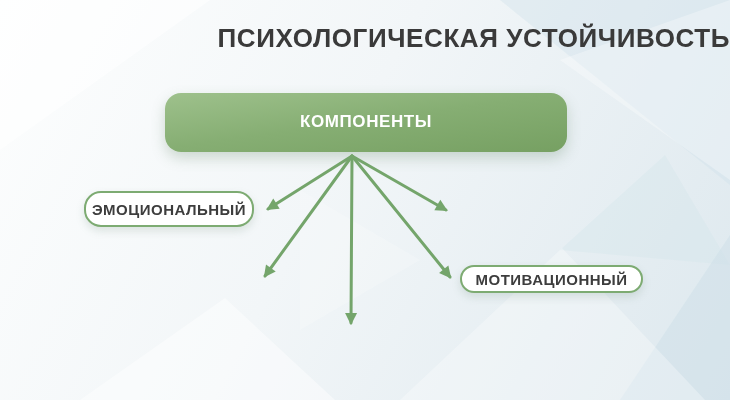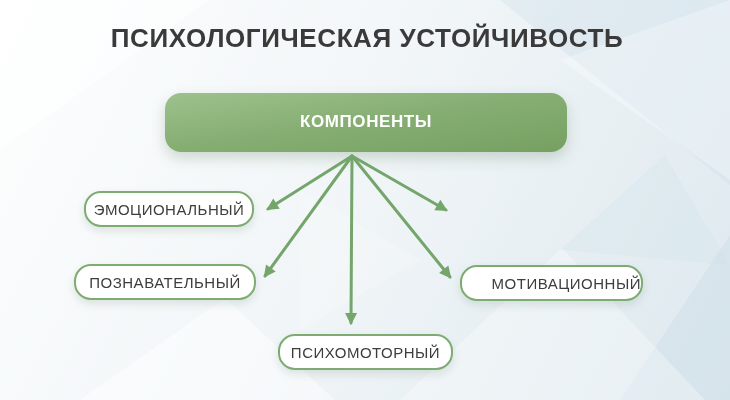--- a/index.html
+++ b/index.html
@@ -18,21 +18,21 @@
   .bg-facets {
     position: absolute;
     left: 0; top: 0;
     width: 730px; height: 400px;
     pointer-events: none;
   }
   .page-title {
     position: absolute;
     left: 4px; right: 0;
     top: 24px;
-    text-align: center;
+    text-align: right;
     font-weight: bold;
     font-size: 26px;
     line-height: 1.1;
     letter-spacing: 0.6px;
     color: #3a3a3a;
     text-transform: uppercase;
   }
   .root-box {
     position: absolute;
     left: 165px;
@@ -62,32 +62,32 @@
   }
   .pill {
     position: absolute;
     background: #ffffff;
     border: 2px solid #7dab72;
     border-radius: 17px;
     box-shadow: 0 4px 9px rgba(108, 138, 118, 0.20);
     display: flex;
     align-items: center;
     justify-content: center;
-    font-weight: normal;
+    font-weight: bold;
     font-size: 15px;
     letter-spacing: 0.5px;
     color: #3d3d3d;
     text-transform: uppercase;
     box-sizing: border-box;
     text-align: center;
   }
   .pill-emotional    { left: 84px;  top: 191px; width: 170px; height: 36px; }
   .pill-volitional   { left: 462px; top: 191px; width: 178px; height: 37px; }
   .pill-cognitive    { left: 74px;  top: 264px; width: 182px; height: 36px; }
-  .pill-motivational { left: 460px; top: 265px; width: 183px; height: 36px; justify-content: flex-end; }
+  .pill-motivational { left: 460px; top: 265px; width: 183px; height: 28px; }
   .pill-psychomotor  { left: 278px; top: 334px; width: 175px; height: 36px; }
 </style>
 </head>
 <body>
 
 <div class="canvas">
 
   <svg class="bg-facets" viewBox="0 0 730 400" xmlns="http://www.w3.org/2000/svg">
     <polygon points="0,0 210,0 0,150" fill="rgba(255,255,255,0.55)"></polygon>
     <polygon points="500,0 730,0 730,185" fill="rgba(208,226,234,0.40)"></polygon>
@@ -120,25 +120,19 @@
       <line x1="352" y1="156" x2="446" y2="210" marker-end="url(#ah)"></line>
       <line x1="352" y1="156" x2="450" y2="277" marker-end="url(#ah)"></line>
     </g>
   </svg>
 
   <div class="pill pill-emotional">
     <span>ЭМОЦИОНАЛЬНЫЙ</span>
   </div>
 
 
-  <div class="pill pill-cognitive">
-    <span>ПОЗНАВАТЕЛЬНЫЙ</span>
-  </div>
 
   <div class="pill pill-motivational">
     <span>МОТИВАЦИОННЫЙ</span>
   </div>
 
-  <div class="pill pill-psychomotor">
-    <span>ПСИХОМОТОРНЫЙ</span>
-  </div>
 
 </div>
 
 </body></html>

